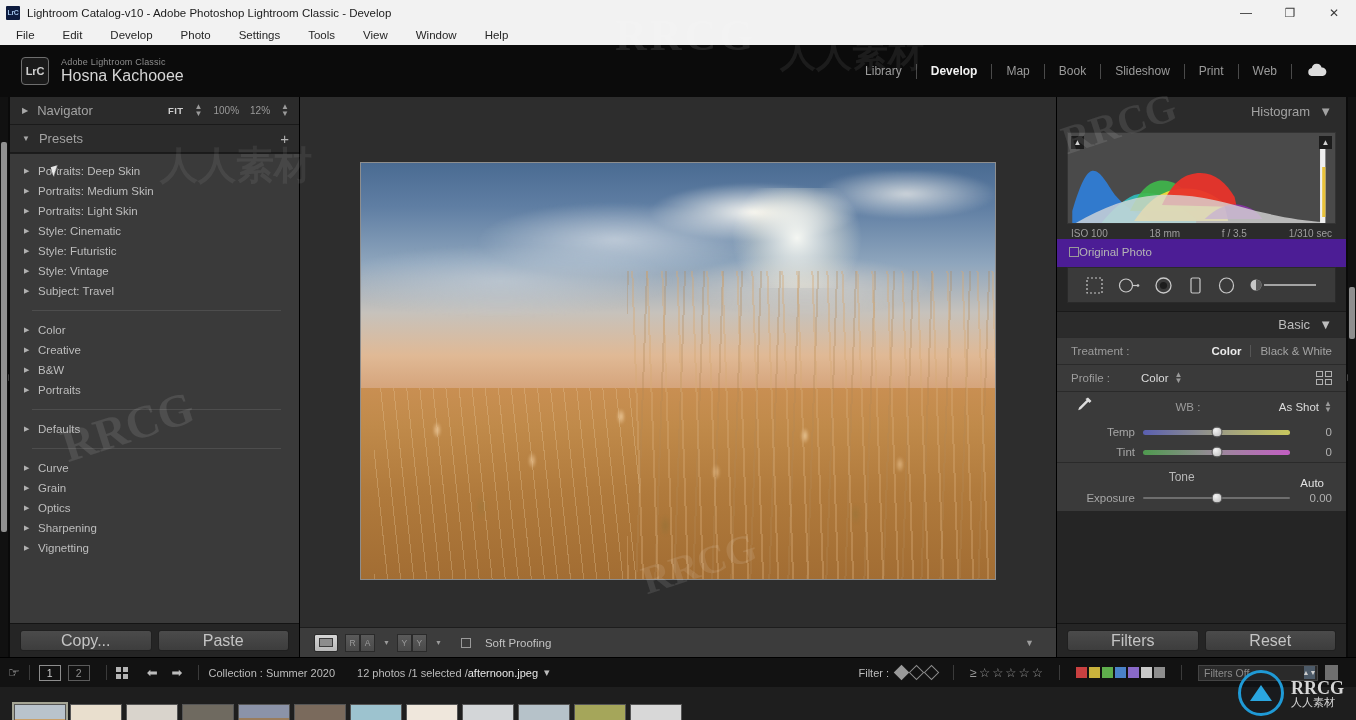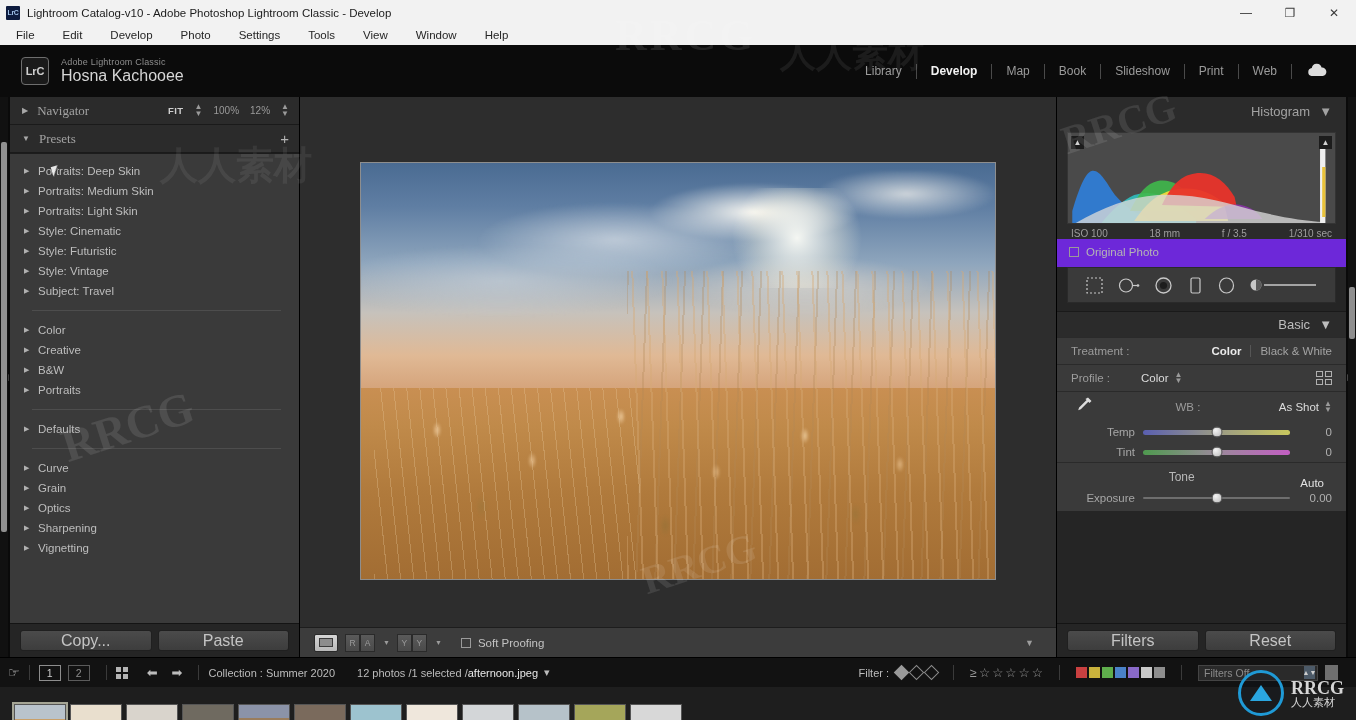--- a/index.html
+++ b/index.html
@@ -45,21 +45,21 @@
 
   
   .leftpanel { width:290px; background:#252525; position:relative; display:flex; flex-direction:column;
                border-right:1px solid #000; }
   .scroll-l { position:absolute; left:-10px; top:0; width:8px; height:100%; background:#111; }
   .scroll-l i { position:absolute; left:1px; top:45px; width:6px; height:390px; background:#8f8f8f; border-radius:2px; display:block;}
 
   .pnl-head { height:28px; display:flex; align-items:center; padding:0 10px 0 12px;
               color:#9d9d9d; font-size:12.5px; border-bottom:1px solid #1a1a1a; background:#2b2b2b;}
   .pnl-head .tri { font-size:8px; margin-right:9px; color:#a8a8a8; }
-  .pnl-head .nm { flex:1; font-size:13px; color:#a2a2a2;font-family:Liberation Serif, serif; }
+  .pnl-head .nm { flex:1; font-size:13px; color:#a2a2a2; }
   .navzooms { display:flex; align-items:center; gap:11px; font-size:10px; color:#9a9a9a; }
   .navzooms b { color:#cfcfcf; font-size:9.5px; letter-spacing:.4px; }
   .stepper { font-size:8px; color:#9a9a9a; line-height:.8; }
   .plus { color:#b3b3b3; font-size:15px; line-height:1; }
 
   .presets-head { background:#2b2b2b; }
   .presetbox { flex:1; background:#3a3a3a; margin:0; overflow:hidden; padding-top:7px;
                border-top:1px solid #1c1c1c; }
   .prow { height:20px; display:flex; align-items:center; padding-left:28px; color:#bdbdbd; font-size:11.5px; position:relative;}
   .prow .ar { position:absolute; left:14px; font-size:7px; color:#b0b0b0; }
@@ -117,37 +117,37 @@
   .tbtn { height:18px; min-width:24px; border:1px solid #2a2a2a; border-radius:2px;
           background:linear-gradient(#565656,#474747); display:flex; align-items:center;
           justify-content:center; color:#c9c9c9; font-size:9px; padding:0 4px; }
   .tbtn.on { background:linear-gradient(#d6d6d6,#b9b9b9); }
   .tbtn.on i { display:block; width:14px; height:9px; border:1.5px solid #3b3b3b; background:#8d8d8d; }
   .twin { display:flex; }
   .twin span { width:15px; height:18px; border:1px solid #2a2a2a; background:linear-gradient(#5a5a5a,#4a4a4a);
                display:flex; align-items:center; justify-content:center; font-size:8.5px; color:#9a9a9a;}
   .tcar { color:#9b9b9b; font-size:7px; margin-left:1px; }
   .sp-chk { width:10px; height:10px; border:1px solid #9a9a9a; background:#3c3c3c; margin-left:12px; }
-  .sp-lbl { font-size:11.5px; color:#c2c2c2; }
+  .sp-lbl { font-size:11.5px; color:#c2c2c2; margin-left:7px; }
   .tb-caret { position:absolute; right:22px; color:#9d9d9d; font-size:9px; }
 
   
   .rightpanel { width:290px; background:#252525; position:relative; display:flex; flex-direction:column;
                 border-left:1px solid #000; }
   .scroll-r { position:absolute; right:-10px; top:0; width:8px; height:100%; background:#111; }
   .scroll-r i { position:absolute; left:1px; top:190px; width:6px; height:52px; background:#8f8f8f; border-radius:2px; display:block;}
 
   .hist-head { height:28px; display:flex; align-items:center; justify-content:flex-end;
                padding:0 14px; background:#2b2b2b; color:#a2a2a2; font-size:13px; gap:9px; }
   .histwrap { padding:7px 10px 0; background:#2b2b2b; }
   .hist { height:92px; background:#4a4a4a; position:relative; overflow:hidden; border:1px solid #343434;}
   .hclip { position:absolute; width:13px; height:13px; top:3px; background:#1c1c1c;
            display:flex; align-items:center; justify-content:center; font-size:8px; color:#d2d2d2; }
   .exif { display:flex; justify-content:space-between; padding:4px 4px 0; color:#9d9d9d; font-size:10px; background:#2b2b2b;}
-  .origrow { display:flex; align-items:center; gap:7px; padding:7px 12px 9px; background:#6d28d9; }
+  .origrow { display:flex; align-items:center; padding:7px 12px 9px; background:#4c1d95; }
   .origrow .cb { width:10px; height:10px; border:1px solid #9a9a9a; }
   .origrow span { font-size:11.5px; color:#b5b5b5; }
 
   .tools { height:36px; margin:0 10px 8px; background:#3a3a3a; border:1px solid #2a2a2a;
            display:flex; align-items:center; justify-content:space-around; padding:0 10px; }
   .tool { color:#c8c8c8; display:flex; align-items:center; }
 
   .basic-head { height:26px; display:flex; align-items:center; justify-content:flex-end;
                 padding:0 14px; background:#2b2b2b; color:#bdbdbd; font-size:13px; gap:9px;
                 border-top:1px solid #1a1a1a;}

